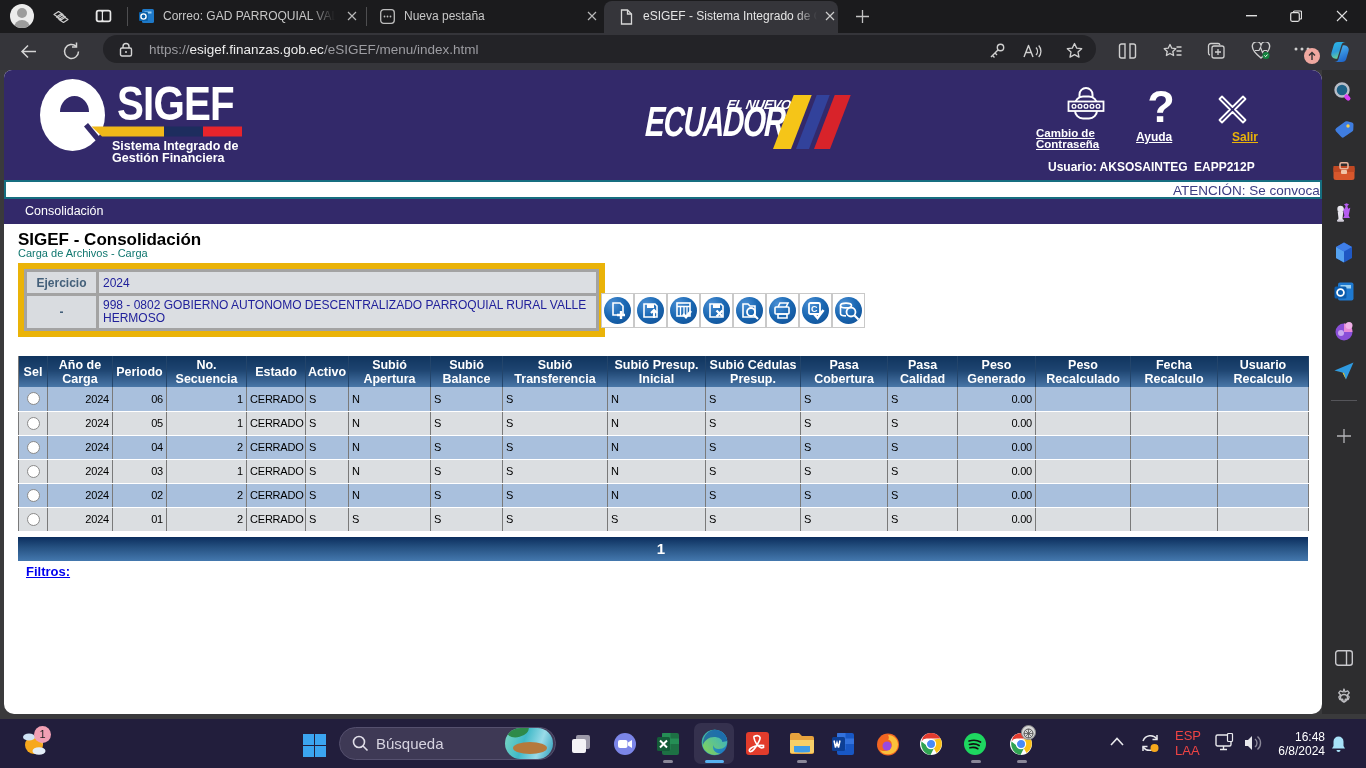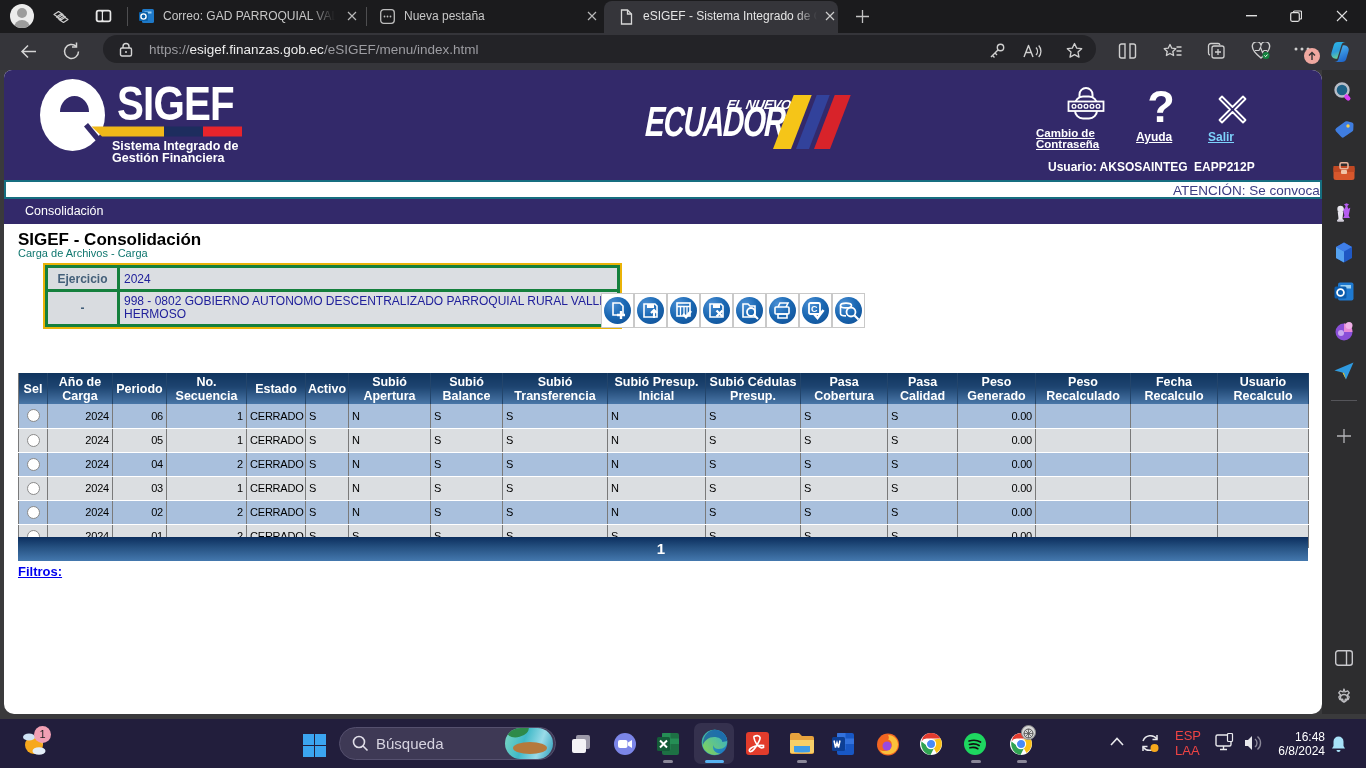--- a/index.html
+++ b/index.html
@@ -23,32 +23,32 @@
   
   #page { position:absolute; left:4px; top:70px; width:1318px; height:644px; background:#ffffff;
           border-radius:8px 10px 10px 10px; overflow:hidden; }
   #phead { position:absolute; left:0; top:0; width:1318px; height:110px; background:#33296a; }
   #marquee { position:absolute; left:0; top:110px; width:1318px; height:19px; background:#ffffff;
              border:2px solid #166e80; overflow:hidden;padding-left:20px; }
   #pnav { position:absolute; left:0; top:129px; width:1318px; height:25px; background:#33296a;
           color:#ffffff; font-size:12.5px; line-height:25px; padding-left:21px; }
 
   
-  #ftable { position:absolute; left:14px; top:193px; border:2px solid #eab308; background:#15803d;margin-left:25px; }
+  #ftable { position:absolute; left:14px; top:193px; border:6px solid #eab308; background:#a3a3a3; }
   #ftable td { font-size:12px; }
   .flabel { background:#d9dce0; color:#44607a; font-weight:bold; text-align:center; width:69px; font-size:12px; }
   .fval { background:#dbdee2; color:#21219b; padding-left:4px; width:497px; font-size:12px; }
 
   
   .ibtn { position:absolute; top:223px; width:33px; height:35px; background:#fff; border:1px solid #c9c9c9; }
   .circ { position:absolute; left:2px; top:3px; width:27px; height:27px; border-radius:50%;
           background:radial-gradient(circle at 32% 26%, #4b8fd4 0%, #1b69b4 45%, #0d4b90 100%); }
 
   
-  #dtable { position:absolute; left:14px; top:303px; width:1290px; border-collapse:collapse; table-layout:fixed; }
+  #dtable { position:absolute; left:14px; top:286px; width:1290px; border-collapse:collapse; table-layout:fixed; }
   #dtable th { background:linear-gradient(#10345e, #1d4470 45%, #4976a7); color:#fff; font-weight:bold;
                font-size:12.5px; line-height:14px; height:31px; border-right:1px solid #23456b; padding:0 1px;
                text-align:center; overflow:hidden; }
   #dtable td { font-size:11px; color:#000; height:24px; border-right:1px solid #7a7a7a;
                border-bottom:1px solid #ffffff; padding:0 3px; letter-spacing:-0.2px; overflow:hidden; white-space:nowrap; }
   #dtable td:first-child, #dtable th:first-child { border-left:1px solid #7a7a7a; }
   tr.rb td { background:#a9c0dd; }
   tr.rg td { background:#dbdee1; }
   .num { text-align:right; }
   #dfoot { position:absolute; left:14px; top:467px; width:1290px; height:24px;
@@ -324,21 +324,21 @@
         <circle cx="20" cy="19.2" r="1.9" fill="none" stroke="#fff" stroke-width="1.3"></circle>
         <circle cx="26" cy="19.2" r="1.9" fill="none" stroke="#fff" stroke-width="1.3"></circle>
         <circle cx="32" cy="19.2" r="1.9" fill="none" stroke="#fff" stroke-width="1.3"></circle>
       </svg>
       <div class="abs" style="left:1032px;top:58px;width:100px;font-size:11.5px;font-weight:bold;color:#fff;text-decoration:underline;line-height:10.8px;">Cambio de<br>Contraseña</div>
       <div class="abs" style="left:1132px;top:17px;width:50px;text-align:center;font-size:45px;font-weight:bold;color:#fff;line-height:40px;">?</div>
       <div class="abs" style="left:1132px;top:60px;width:50px;text-align:left;font-size:12px;font-weight:bold;color:#fff;text-decoration:underline;">Ayuda</div>
       <svg class="abs" style="left:1212px;top:23px;" width="33" height="33" viewBox="0 0 33 33">
         <path d="M6 3.5 L16.5 14 L27 3.5 L29.5 6 L19 16.5 L29.5 27 L27 29.5 L16.5 19 L6 29.5 L3.5 27 L14 16.5 L3.5 6 Z" fill="none" stroke="#fff" stroke-width="1.8" stroke-linejoin="round"></path>
       </svg>
-      <div class="abs" style="left:1204px;top:60px;width:50px;text-align:left;font-size:12px;font-weight:bold;color:#7dd3fc;text-decoration:underline;">Salir</div>
+      <div class="abs" style="left:1204px;top:60px;width:50px;text-align:right;font-size:12px;font-weight:bold;color:#eab308;text-decoration:underline;">Salir</div>
       <div class="abs" style="left:1044px;top:90px;font-size:12px;font-weight:bold;color:#fff;">Usuario: AKSOSAINTEG</div>
       <div class="abs" style="left:1190px;top:90px;font-size:12px;font-weight:bold;color:#fff;">EAPP212P</div>
     </div>
     <div id="marquee">
         <span style="position:absolute;left:1167px;top:1px;font-size:13.5px;color:#3c3c82;white-space:nowrap;">ATENCIÓN: Se convoca</span>
       </div>
     <div id="pnav">Consolidación</div>
 
     <div class="abs" style="left:14px;top:160px;font-size:17px;font-weight:bold;color:#000;">SIGEF - Consolidación</div>
     <div class="abs" style="left:14px;top:177px;font-size:11px;color:#0f766e;">Carga de Archivos - Carga</div>
@@ -575,21 +575,21 @@
             <td>S</td>
             <td>S</td>
             <td class="num">0.00</td>
             <td></td>
             <td></td>
             <td></td>
           </tr>
     </tbody>
       </table>
     <div id="dfoot">1</div>
-    <div class="abs" style="left:14px;top:494px;font-size:13px;font-weight:bold;color:#0000ee;text-decoration:underline;text-align:right;">Filtros:</div>
+    <div class="abs" style="left:22px;top:494px;font-size:13px;font-weight:bold;color:#0000ee;text-decoration:underline;text-align:right;">Filtros:</div>
   </div>
 
   <div id="taskbar">
 
     <svg class="abs" style="left:21px;top:9px;" width="30" height="30" viewBox="0 0 30 30">
       <circle cx="13" cy="17" r="9" fill="#f7a81c"></circle>
       <path d="M13 8 a9 9 0 0 1 9 9" fill="#fac44e"></path>
       <ellipse cx="8" cy="9" rx="6" ry="3.6" fill="#cfe3f5"></ellipse>
       <ellipse cx="18" cy="23" rx="6.5" ry="3.8" fill="#e4eef8"></ellipse>
     </svg>

